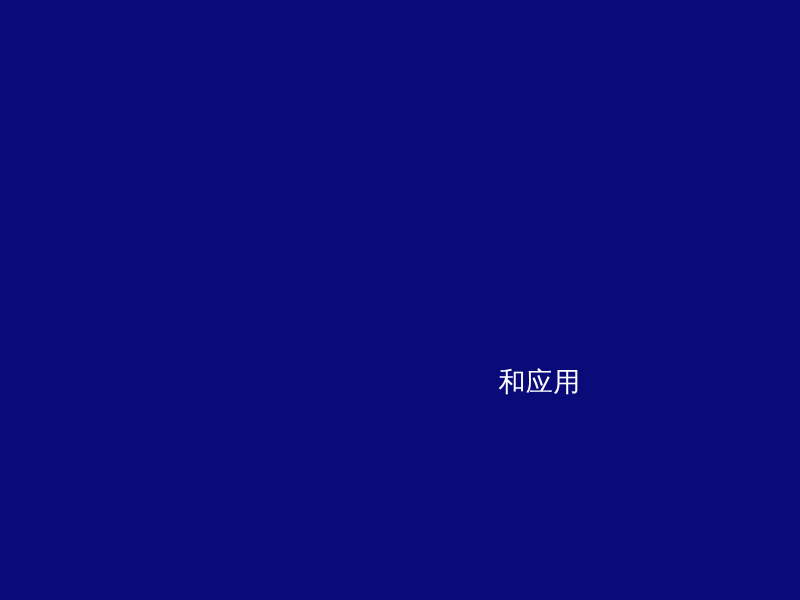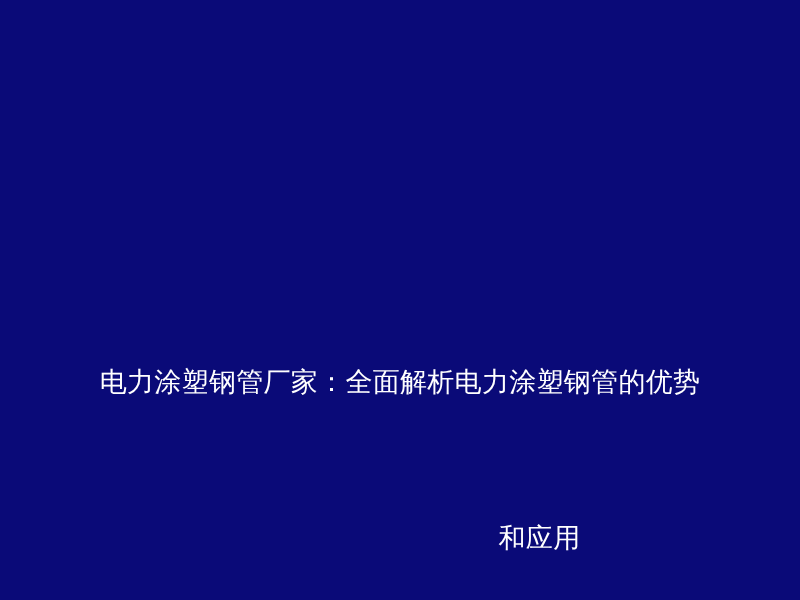--- a/index.html
+++ b/index.html
@@ -50,17 +50,16 @@
     box-sizing: border-box;
     width: 800px;
   }
 </style>
 </head>
 <body>
 
 <div id="banner" style="background: rgb(10, 10, 120);">
 
   <div id="title-block" style="color: rgb(255, 255, 255);">
-    <span id="title-line-1">电力涂塑钢管厂家：全面解析电力涂塑钢管的优势</span>
     <span id="title-line-2">和应用</span>
   </div>
 
 </div>
 
 </body></html>

